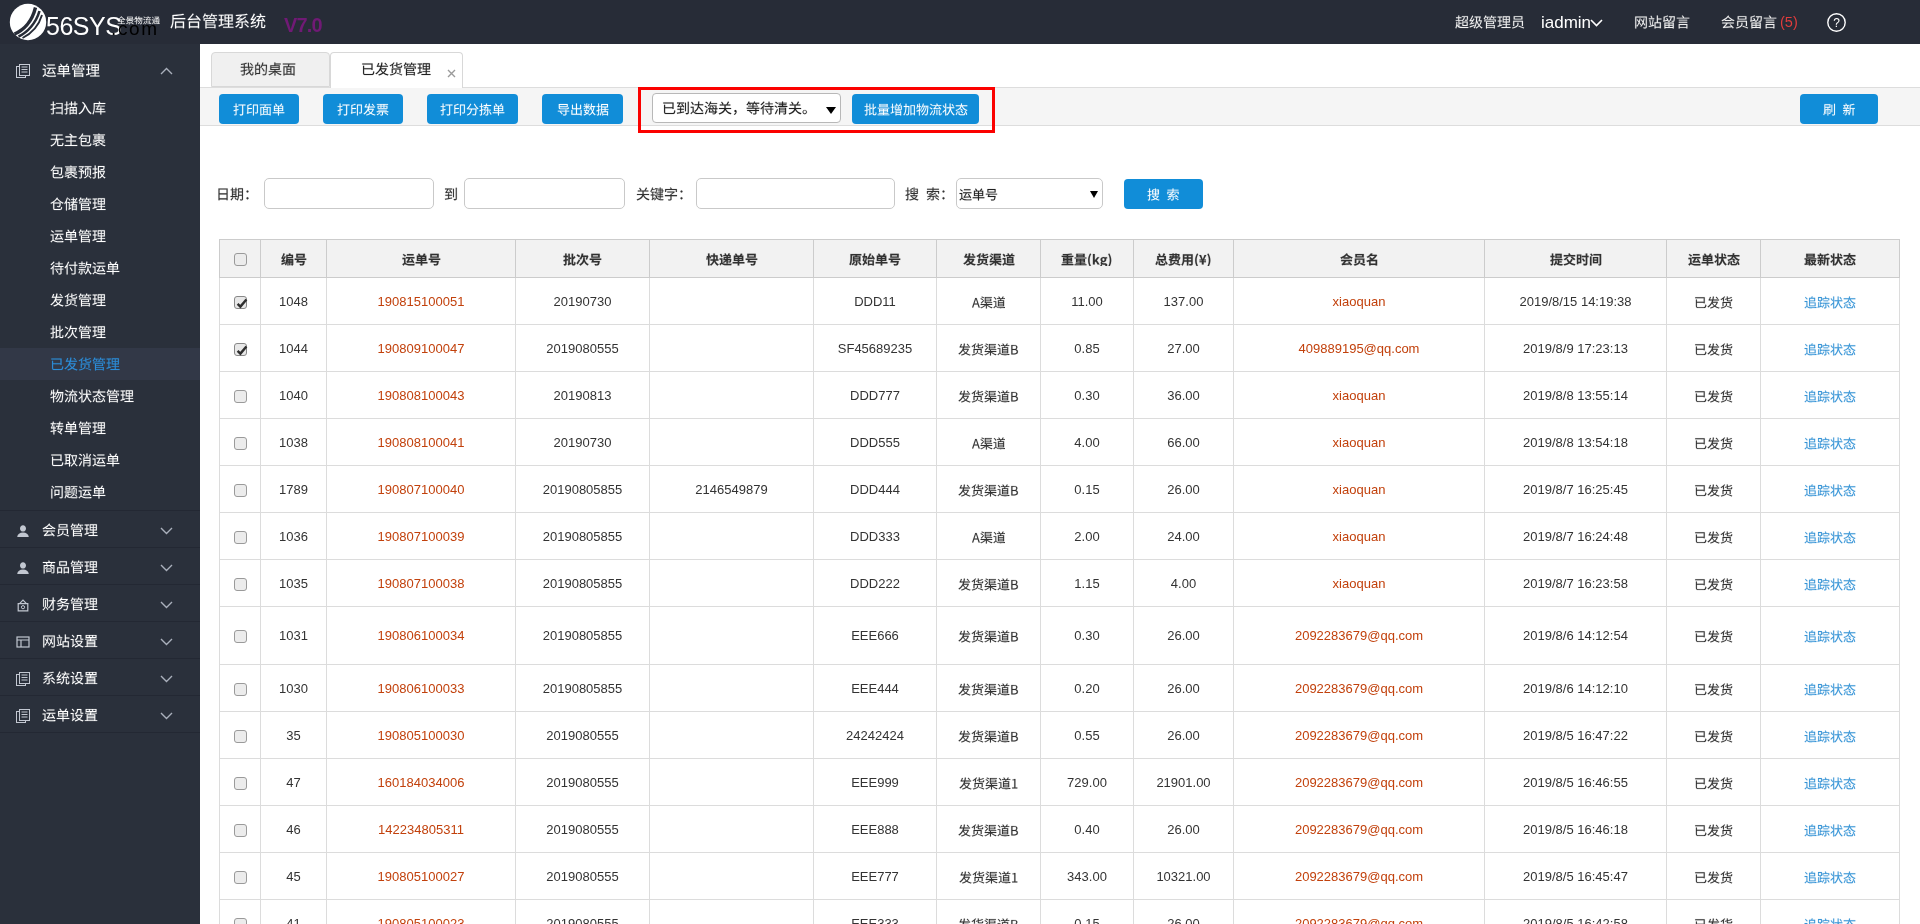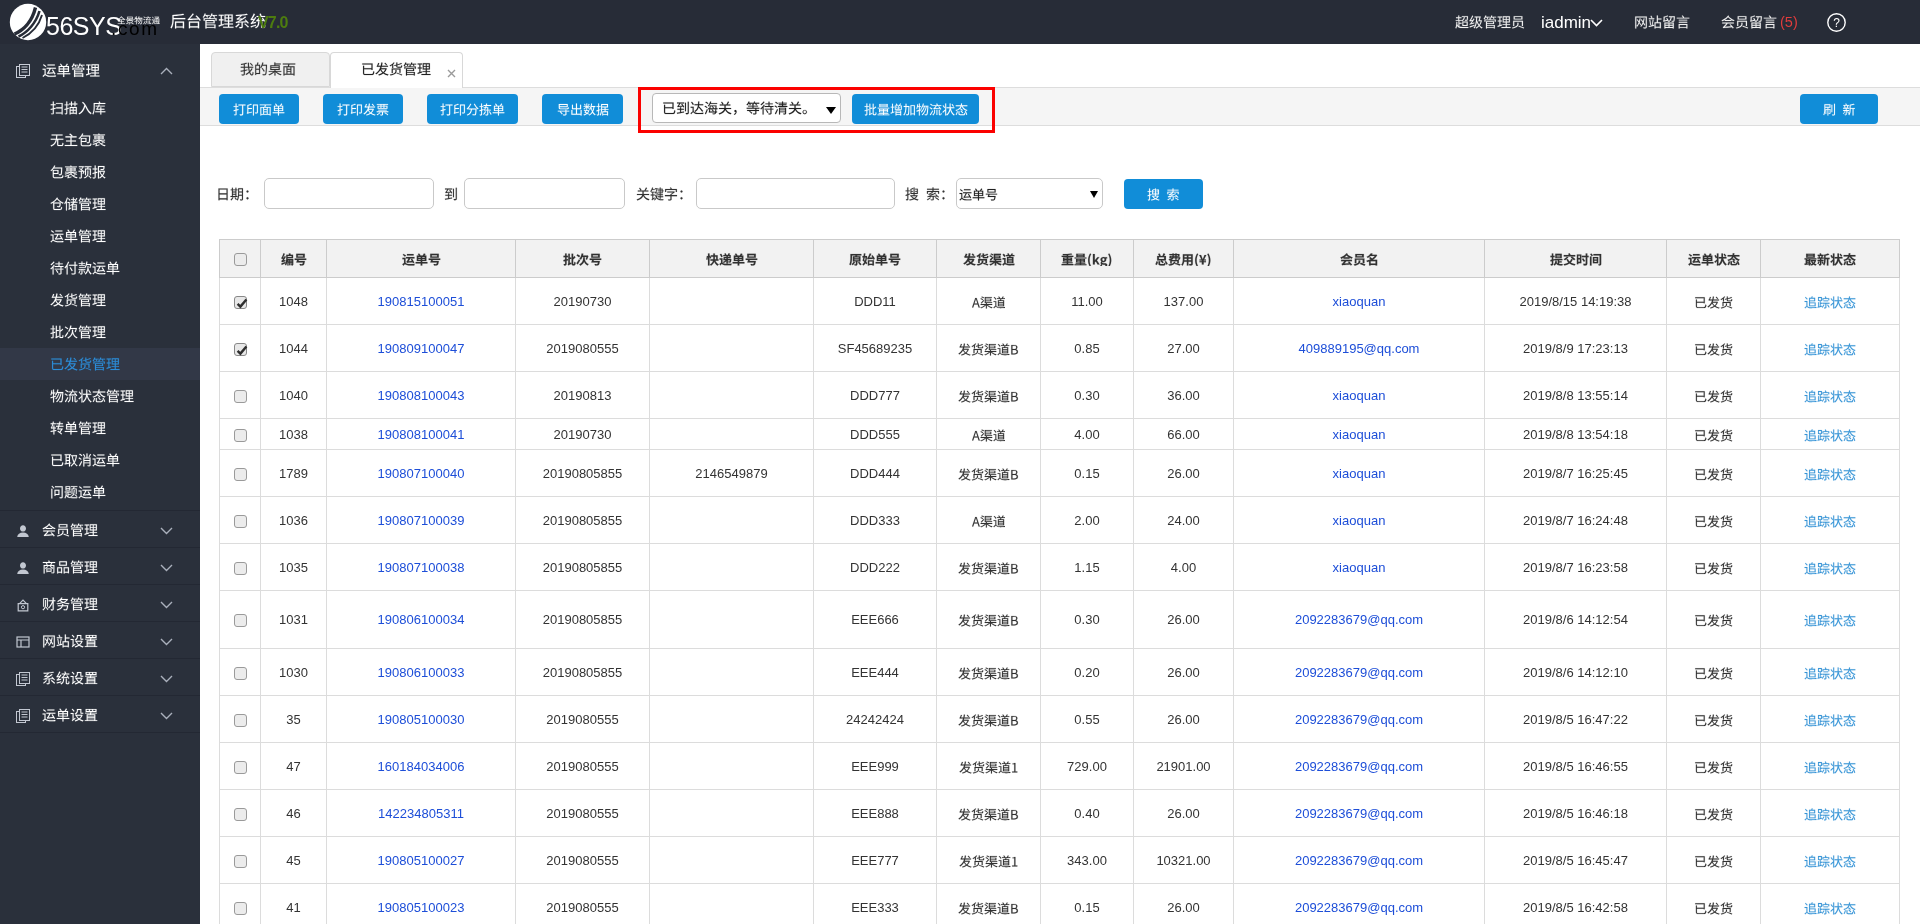--- a/index.html
+++ b/index.html
@@ -1,21 +1,21 @@
 <!DOCTYPE html>
 <html><head><meta charset="utf-8"><title>56sys</title><style>
 *{margin:0;padding:0;box-sizing:border-box}
 html,body{width:1920px;height:924px;overflow:hidden;background:#fff;
  font-family:"Liberation Sans",sans-serif;}
 #page{position:relative;width:1920px;height:924px}
 .abs{position:absolute}
 .z{display:block}
 .btn{position:absolute;height:30px;background:#118dd8;border-radius:4px;display:flex;align-items:center;justify-content:center}
 .inp{position:absolute;height:31px;background:#fff;border:1px solid #c9c9c9;border-radius:5px}
-a.lk{color:#1d4ed8;text-decoration:none}
+a.lk{color:#c2410c;text-decoration:none}
 table{border-collapse:collapse;table-layout:fixed}
 td,th{border:1px solid #dcdcdc;overflow:hidden;white-space:nowrap;text-align:center;font-size:13px;color:#333;padding:0}
 </style></head><body>
 <div id="page">
     <div class="abs" style="left:0;top:0;width:1920px;height:44px;background:#272c37"></div>
     <svg class="abs" style="left:9px;top:3px" width="38" height="38" viewBox="0 0 38 38">
 <circle cx="19" cy="19" r="18.2" fill="#fff"></circle>
 <path d="M5.5 31 C14 27.5 23 19 26.5 4.5" stroke="#272c37" stroke-width="3.4" fill="none"></path>
 <path d="M9.5 33.5 C18.5 29.5 27 20 30.5 8" stroke="#272c37" stroke-width="2.6" fill="none"></path>
 <path d="M13.5 35 C22.5 30.5 30 22 33 12" stroke="#272c37" stroke-width="1.9" fill="none"></path>
@@ -34,21 +34,21 @@
     <div class="abs" style="left:170px;top:13px">
       <svg class="z " style="fill:#fff;stroke:#fff;stroke-width:10;" width="96.0" height="16" viewBox="0 -880 6000 1000">
         <use href="#r540e" x="0"></use>
         <use href="#r53f0" x="1000"></use>
         <use href="#r7ba1" x="2000"></use>
         <use href="#r7406" x="3000"></use>
         <use href="#r7cfb" x="4000"></use>
         <use href="#r7edf" x="5000"></use>
       </svg>
     </div>
-    <div class="abs" style="left:258px;top:14px;color:#4d7c0f;font-size:16px;font-weight:bold;letter-spacing:-0.8px">V7.0</div>
+    <div class="abs" style="left:284px;top:14px;color:#701a75;font-size:20px;font-weight:bold;letter-spacing:-0.8px">V7.0</div>
     <div class="abs" style="left:1455px;top:15px">
       <svg class="z " style="fill:#f2f2f2;stroke:#f2f2f2;stroke-width:10;" width="70.0" height="14" viewBox="0 -880 5000 1000">
         <use href="#r8d85" x="0"></use>
         <use href="#r7ea7" x="1000"></use>
         <use href="#r7ba1" x="2000"></use>
         <use href="#r7406" x="3000"></use>
         <use href="#r5458" x="4000"></use>
       </svg>
     </div>
     <div class="abs" style="left:1541px;top:13px;color:#fff;font-size:17px">iadmin</div>
@@ -618,21 +618,21 @@
               <use href="#r53d1" x="1000"></use>
               <use href="#r8d27" x="2000"></use>
             </svg></td>
           <td><svg class="z zi" style="fill:#3a96d8;stroke:#3a96d8;stroke-width:10;" width="52.0" height="13" viewBox="0 -880 4000 1000">
               <use href="#r8ffd" x="0"></use>
               <use href="#r8e2a" x="1000"></use>
               <use href="#r72b6" x="2000"></use>
               <use href="#r6001" x="3000"></use>
             </svg></td>
         </tr>
-        <tr style="height:31px">
+        <tr style="height:47px">
           <td><span class="cb"></span></td>
           <td>1038</td>
           <td><a class="lk">190808100041</a></td>
           <td>20190730</td>
           <td></td>
           <td>DDD555</td>
           <td><svg class="z zi" style="fill:#333;stroke:#333;stroke-width:10;" width="33.9" height="13" viewBox="0 -880 2608 1000">
               <use href="#r41" x="0"></use>
               <use href="#r6e20" x="608"></use>
               <use href="#r9053" x="1608"></use>

